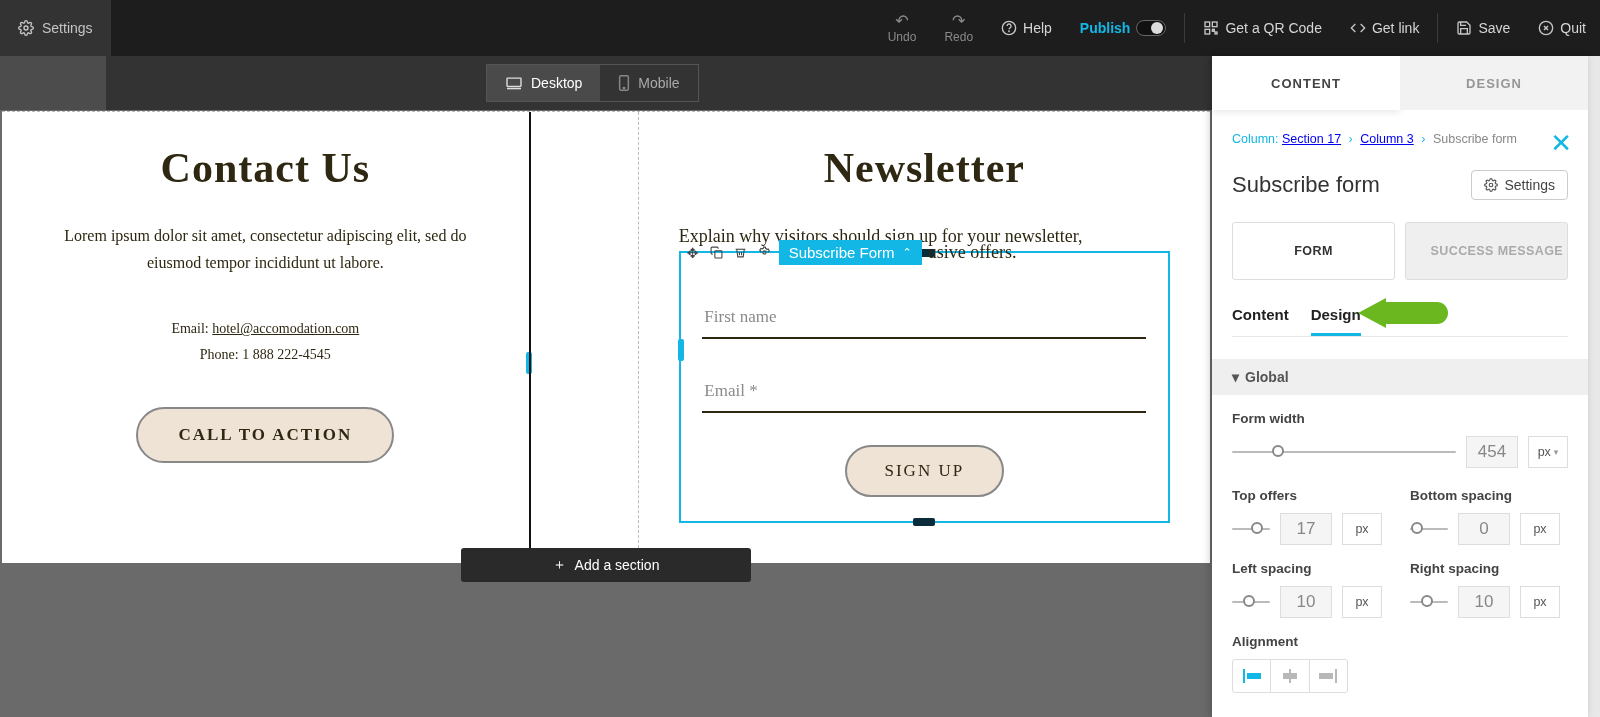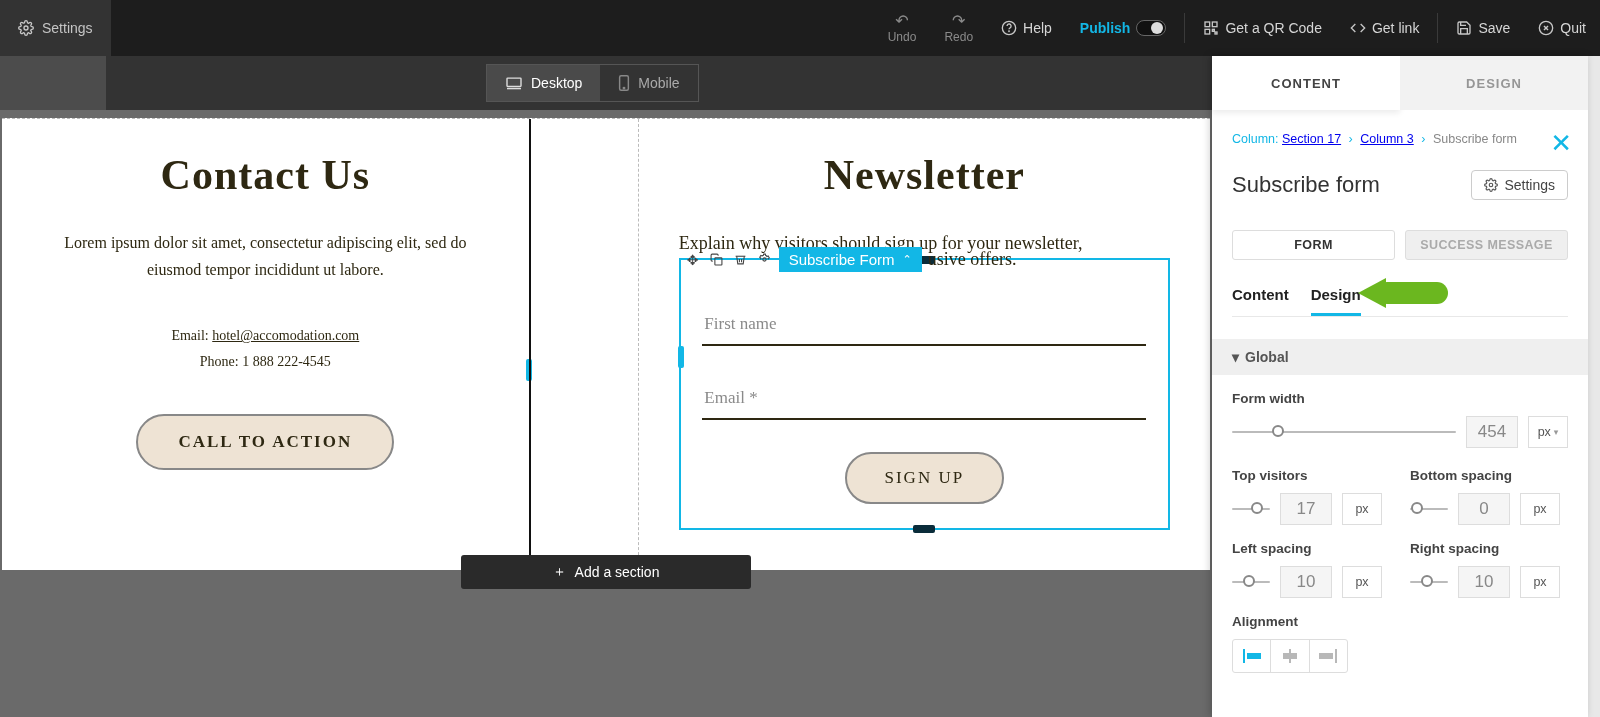--- a/index.html
+++ b/index.html
@@ -23,21 +23,21 @@
   .device-switch { display: flex; border: 1px solid #555; border-radius: 0; overflow: hidden; margin-left: 360px; }
   .device-switch .dbtn { display: flex; align-items: center; gap: 8px; padding: 10px 18px; color: #aaa; font-size: 14px; }
   .device-switch .dbtn.active { background: #4a4a4a; color: #fff; }
   .secondbar .right { margin-left: auto; display: flex; align-items: center; gap: 0; }
   .sb-link { display: flex; align-items: center; gap: 8px; padding: 0 16px; color: #ddd; font-size: 15px; height: 38px; cursor: pointer; }
   .preview-btn { border: 1px solid #666; border-radius: 4px; margin: 0 12px; }
   .preview-btn .play { color: #12b7e6; }
 
   
   .main { position: absolute; top: 110px; left: 0; right: 388px; bottom: 0; overflow: hidden; }
-  .canvas-outer { width: 100%; height: 100%; background: #6a6a6a; padding-top: 8px; }
+  .canvas-outer { width: 100%; height: 100%; background: #6a6a6a; padding-top: 1px; }
   .page { background: #fff; margin: 0 2px; height: 452px; position: relative; display: flex; border-top: 1px dashed #bbb; }
   .col-left { flex: 1; padding: 32px 40px 0 40px; text-align: center; position: relative; }
   .col-mid { width: 110px; border-left: 2px solid #111; border-right: 1px dashed #bbb; position: relative; }
   .col-right { flex: 1.1; padding: 32px 40px 0 40px; position: relative; }
   .h1 { font-family: Georgia, serif; font-size: 42px; color: #2e2812; font-weight: 600; margin-bottom: 30px; letter-spacing: 1px; }
   .body-text { font-size: 16px; color: #2e2812; line-height: 1.7; margin-bottom: 40px; font-family: Georgia, serif; }
   .contact-line { font-size: 14px; color: #2e2812; line-height: 1.8; font-family: Georgia, serif; }
   .contact-line a { color: #2e2812; text-decoration: underline; }
   .cta { display: inline-block; margin-top: 40px; padding: 16px 40px; border: 2px solid #888; border-radius: 30px; background: #eee3d4; color: #2e2812; font-family: Georgia, serif; font-size: 17px; font-weight: 600; letter-spacing: 2px; }
 
@@ -66,23 +66,23 @@
   .ptab.active { color: #444; background: #fff; box-shadow: 0 3px 6px rgba(0,0,0,0.08);}
   .ptab.inactive { background: #f2f2f2; }
   .panel-body { flex: 1; overflow-y: auto; padding: 22px 20px; position: relative; }
   .close-x { position: absolute; top: 18px; right: 16px; color: #12b7e6; font-size: 26px; font-weight: 300; cursor: pointer; }
   .breadcrumbs { font-size: 12.5px; color: #12b7e6; margin-bottom: 24px; }
   .breadcrumbs .sep { color: #12b7e6; margin: 0 4px; }
   .breadcrumbs .last { color: #888; }
   .panel-h { font-size: 22px; color: #333; font-weight: 400; display: flex; align-items: center; justify-content: space-between; margin-bottom: 22px; }
   .settings-sm { display: flex; align-items: center; gap: 6px; border: 1px solid #ccc; border-radius: 4px; padding: 6px 12px; font-size: 14px; color: #444; cursor: pointer; }
   .pill-tabs { display: flex; gap: 10px; margin-bottom: 20px; }
-  .pill { flex: 1; text-align: center; padding: 7px 4px; border: 1px solid #ddd; border-radius: 3px; font-size: 12.5px; font-weight: 700; letter-spacing: 0.4px; margin-top: 8px; }
+  .pill { flex: 1; text-align: center; padding: 21px 4px; border: 1px solid #ddd; border-radius: 3px; font-size: 12.5px; font-weight: 700; letter-spacing: 0.4px; }
   .pill.active { background: #fff; color: #333; }
-  .pill.inactive { background: #efefef; color: #aaa; }
+  .pill.inactive { background: #efefef; color: #aaa; text-align: right; }
   .subtabs { display: flex; gap: 22px; border-bottom: 1px solid #e8e8e8; margin-bottom: 4px; position: relative;}
   .subtab { padding: 6px 0 10px 0; font-size: 15px; font-weight: 700; color: #222; cursor: pointer; }
   .subtab.active { border-bottom: 3px solid #12b7e6; }
   .arrow-note { position: absolute; left: 126px; top: -6px; pointer-events: none; }
 
   .section-hdr { background: #efefef; margin: 22px -20px 16px -20px; padding: 10px 20px; font-size: 14px; color: #555; font-weight: 600; display: flex; align-items: center; gap: 6px; }
   .field-label { font-size: 13.5px; color: #444; font-weight: 600; margin-bottom: 10px; }
   .row { display: flex; gap: 20px; margin-bottom: 16px; }
   .row .half { flex: 1; }
 
@@ -354,21 +354,21 @@
         </div>
       <input class="sm-input" value="454" style="">
       <div class="unit-sel">
           <span>px</span>
           <span style="font-size:9px;color:#999">▾</span>
         </div>
     </div>
 
     <div class="row">
       <div class="half">
-        <div class="field-label">Top visitors</div>
+        <div class="field-label">Top offers</div>
         <div class="slider-row">
           <div class="slider-track" style="flex:0 0 38px">
               <div class="slider-knob" style="left:50%"></div>
             </div>
           <input class="sm-input" value="17" style="">
           <div class="unit-sel">px</div>
         </div>
       </div>
       <div class="half">
         <div class="field-label">Bottom spacing</div>

